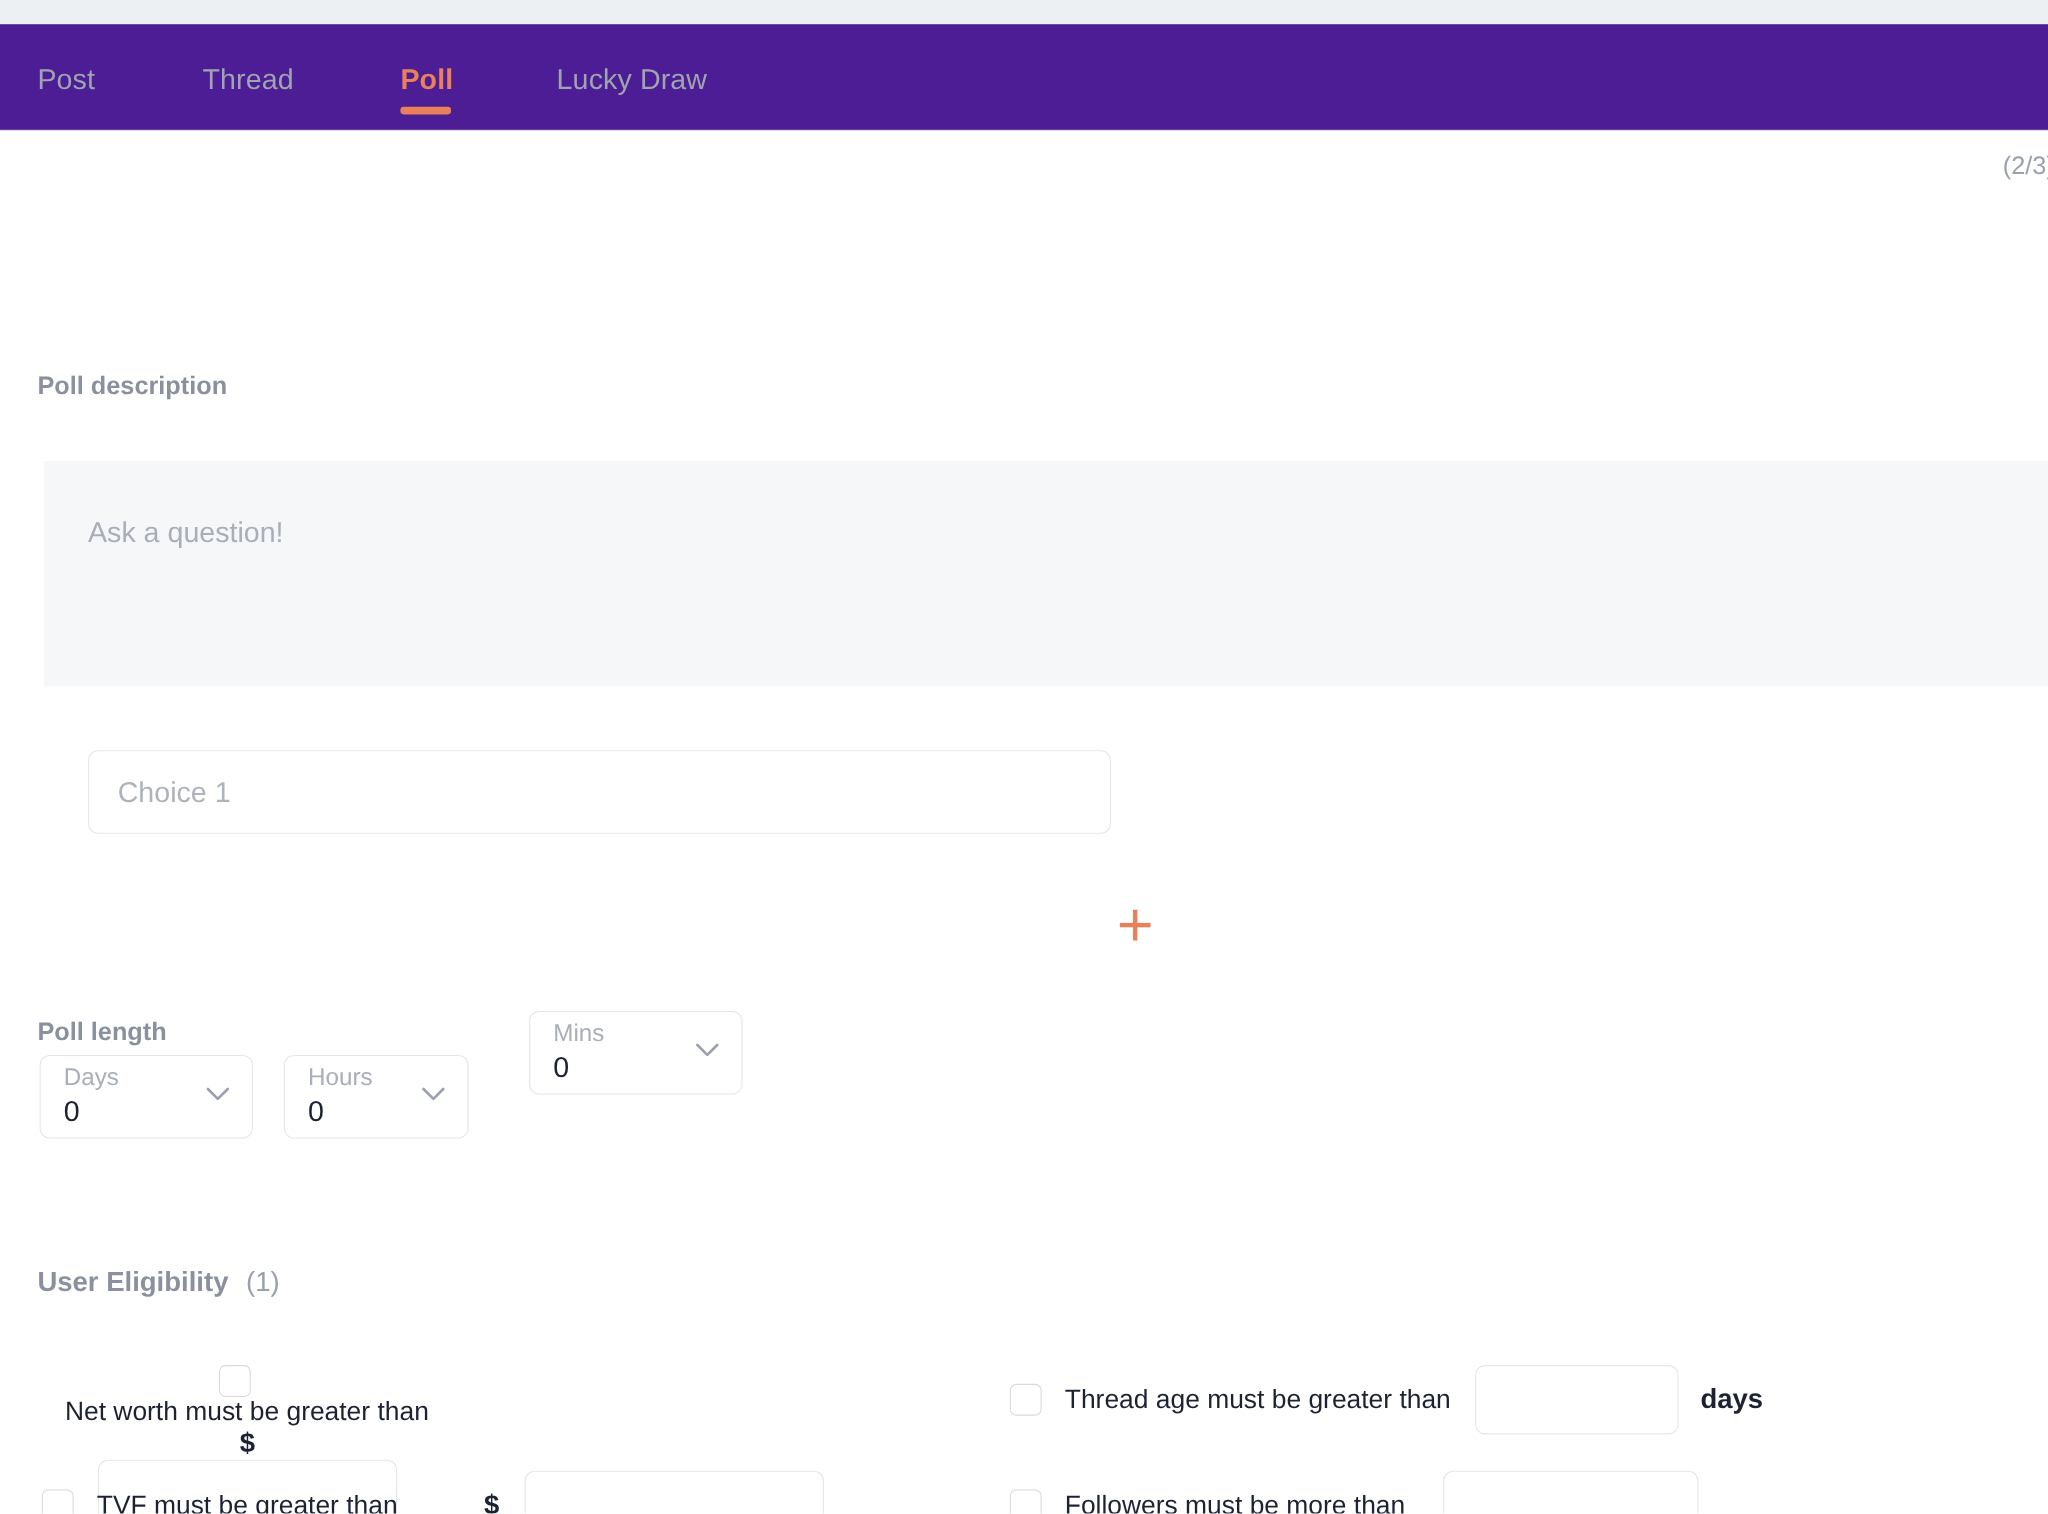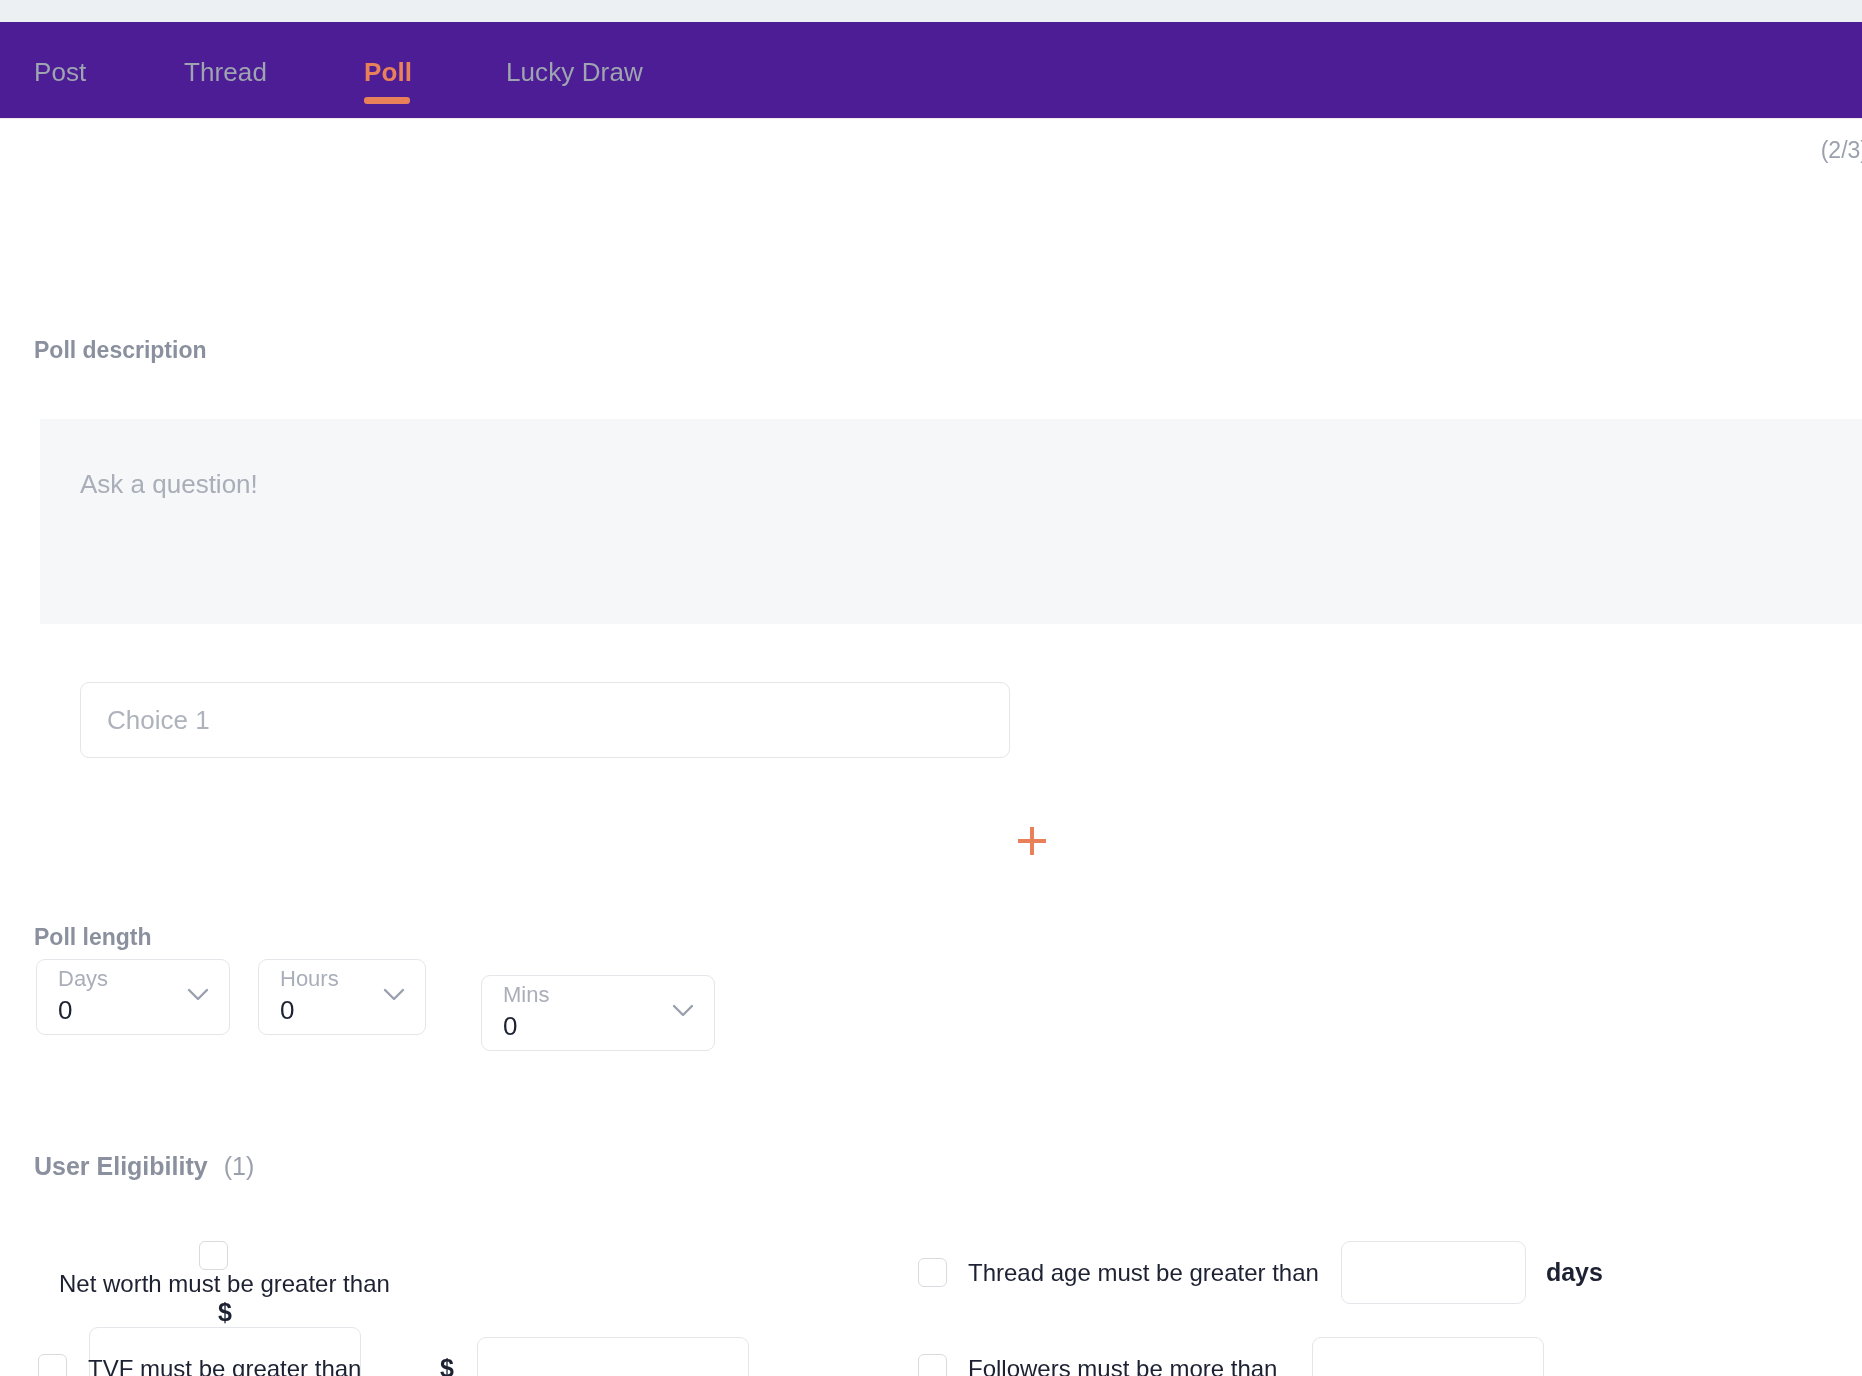--- a/index.html
+++ b/index.html
@@ -252,21 +252,21 @@
   </div>
 
   <div class="select-box" style="left:258px; top:840px; width:168px;">
     <div class="select-label">Hours</div>
     <div class="select-value">0</div>
     <svg class="chev" width="22" height="14" viewBox="0 0 22 14">
       <path d="M2 2 L11 11 L20 2" fill="none" stroke="#9aa1ad" stroke-width="2.4" stroke-linecap="round" stroke-linejoin="round"></path>
     </svg>
   </div>
 
-  <div class="select-box" style="left:481px; top:856px; width:234px;">
+  <div class="select-box" style="left:481px; top:800px; width:194px;">
     <div class="select-label">Mins</div>
     <div class="select-value">0</div>
     <svg class="chev" width="22" height="14" viewBox="0 0 22 14">
       <path d="M2 2 L11 11 L20 2" fill="none" stroke="#9aa1ad" stroke-width="2.4" stroke-linecap="round" stroke-linejoin="round"></path>
     </svg>
   </div>
 
   <div class="section-label" style="left:34px; top:1033px; font-size:25px;">
     <span>User Eligibility</span><span style="font-weight:400; margin-left:16px; color:#9aa1ad;">(1)</span>
   </div>

